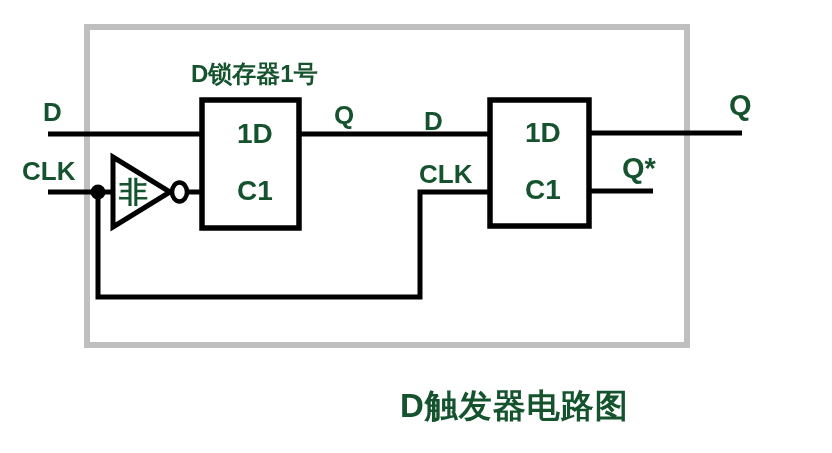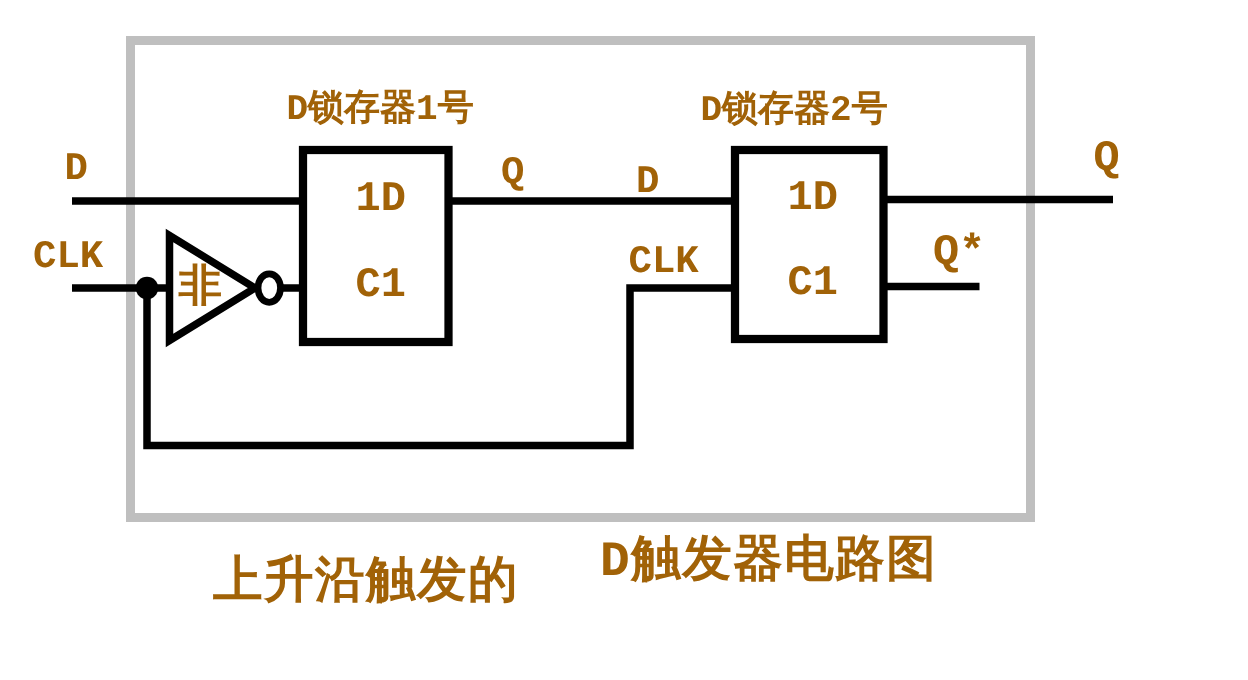--- a/index.html
+++ b/index.html
@@ -14,25 +14,24 @@
     width: 832px; height: 453px;
     background: #ffffff;
   }
   .wires-svg {
     position: absolute;
     left: 0; top: 0;
     width: 832px; height: 453px;
   }
   .lbl {
     position: absolute;
-    color: #a16207;
+    color: #14532d;
     font-weight: bold;
     white-space: nowrap;
     line-height: 1;
-    font-family: Liberation Mono, monospace;
   }
   .sig { font-size: 26px; letter-spacing: 0px; }
   .sig-big { font-size: 29px; }
   .pin { font-size: 28px; margin-left: 28px; }
   .latch-title { font-size: 24px; letter-spacing: 0px; }
   .inv-char { font-size: 29px; }
   .caption { font-size: 33px; letter-spacing: 1px; }
 </style>
 </head>
 <body>
@@ -81,20 +80,18 @@
   <div class="lbl sig-big" style="left:729px; top:91px; font-weight:bold; position:absolute;">Q</div>
 
   <div class="lbl sig-big" style="left:622px; top:154px; font-weight:bold; position:absolute;">Q*</div>
 
   <div class="lbl inv-char" style="left:119px; top:178px;">非</div>
 
   <div class="lbl latch-title" style="left:191px; top:62px;">D锁存器1号</div>
   <div class="lbl pin" style="left:209px; top:120px;">1D</div>
   <div class="lbl pin" style="left:209px; top:177px;">C1</div>
 
-  <div class="lbl latch-title" style="left:467px; top:63px;">D锁存器2号</div>
   <div class="lbl pin" style="left:497px; top:119px;">1D</div>
   <div class="lbl pin" style="left:497px; top:176px;">C1</div>
 
-  <div class="lbl caption" style="left:142px; top:372px;">上升沿触发的</div>
-  <div class="lbl caption" style="left:400px; top:358px;">D触发器电路图</div>
+  <div class="lbl caption" style="left:400px; top:389px;">D触发器电路图</div>
 
 </div>
 
 </body></html>

